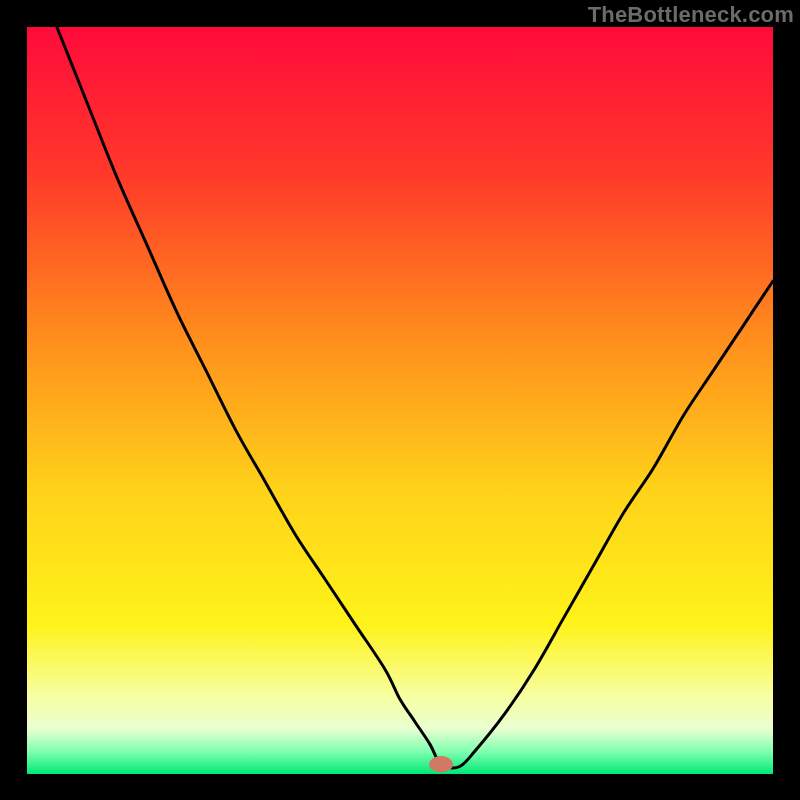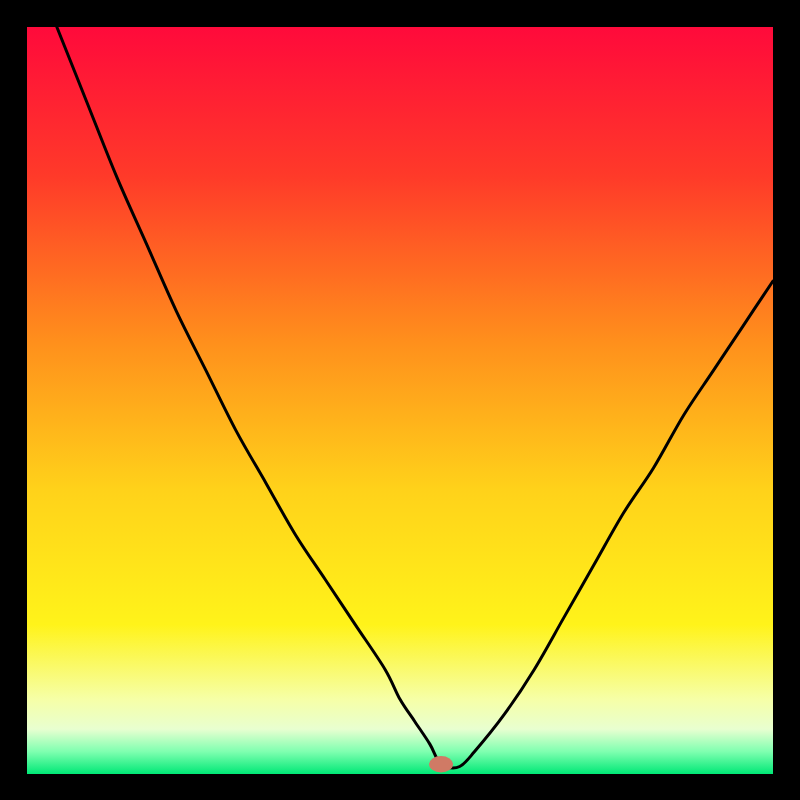--- a/index.html
+++ b/index.html
@@ -46,13 +46,14 @@
           <stop offset="90.00%" stop-color="#f6ffa7"></stop>
           <stop offset="94.00%" stop-color="#e8ffd0"></stop>
           <stop offset="97.00%" stop-color="#7fffb0"></stop>
           <stop offset="100.00%" stop-color="#00e876"></stop>
         </linearGradient>
     </defs>
     <rect id="bg-rect" fill="url(#bg-grad)" x="27" y="27" width="746" height="747"></rect>
     <path id="curve-path" fill="none" stroke="#000" stroke-width="3" stroke-linecap="round" stroke-linejoin="round" d="M 56.84 27 C 61.81 39.45, 76.73 76.80, 86.68 101.70 C 96.63 126.60, 106.57 152.74, 116.52 176.40 C 126.47 200.05, 136.41 221.22, 146.36 243.63 C 156.31 266.04, 166.25 289.70, 176.20 310.86 C 186.15 332.02, 196.09 350.70, 206.04 370.62 C 215.99 390.54, 225.93 411.70, 235.88 430.38 C 245.83 449.06, 255.77 465.24, 265.72 482.67 C 275.67 500.10, 285.61 518.78, 295.56 534.96 C 305.51 551.14, 315.45 564.84, 325.40 579.78 C 335.35 594.72, 345.29 609.66, 355.24 624.60 C 365.19 639.54, 377.62 656.97, 385.08 669.42 C 392.54 681.87, 395.03 690.58, 400.00 699.30 C 404.97 708.01, 409.95 714.24, 414.92 721.71 C 419.89 729.18, 426.11 737.89, 429.84 744.12 C 433.57 750.35, 434.81 755.32, 437.30 759.06 C 439.79 762.79, 441.03 765.28, 444.76 766.53 C 448.49 767.77, 454.71 769.02, 459.68 766.53 C 464.65 764.04, 467.14 760.31, 474.60 751.59 C 482.06 742.88, 494.49 727.94, 504.44 714.24 C 514.39 700.54, 524.33 685.61, 534.28 669.42 C 544.23 653.23, 554.17 634.56, 564.12 617.13 C 574.07 599.70, 584.01 582.27, 593.96 564.84 C 603.91 547.41, 613.85 528.73, 623.80 512.55 C 633.75 496.36, 643.69 483.92, 653.64 467.73 C 663.59 451.55, 673.53 431.63, 683.48 415.44 C 693.43 399.25, 703.37 385.56, 713.32 370.62 C 723.27 355.68, 733.21 340.74, 743.16 325.80 C 753.11 310.86, 768.03 288.45, 773.00 280.98"></path>
     <ellipse id="marker" cx="441.03000000000003" cy="764.289" rx="11.936" ry="8.217" fill="#d07a65"></ellipse>
   </svg>
+  <div class="watermark">TheBottleneck.com</div>
 </div>
 
 </body></html>

